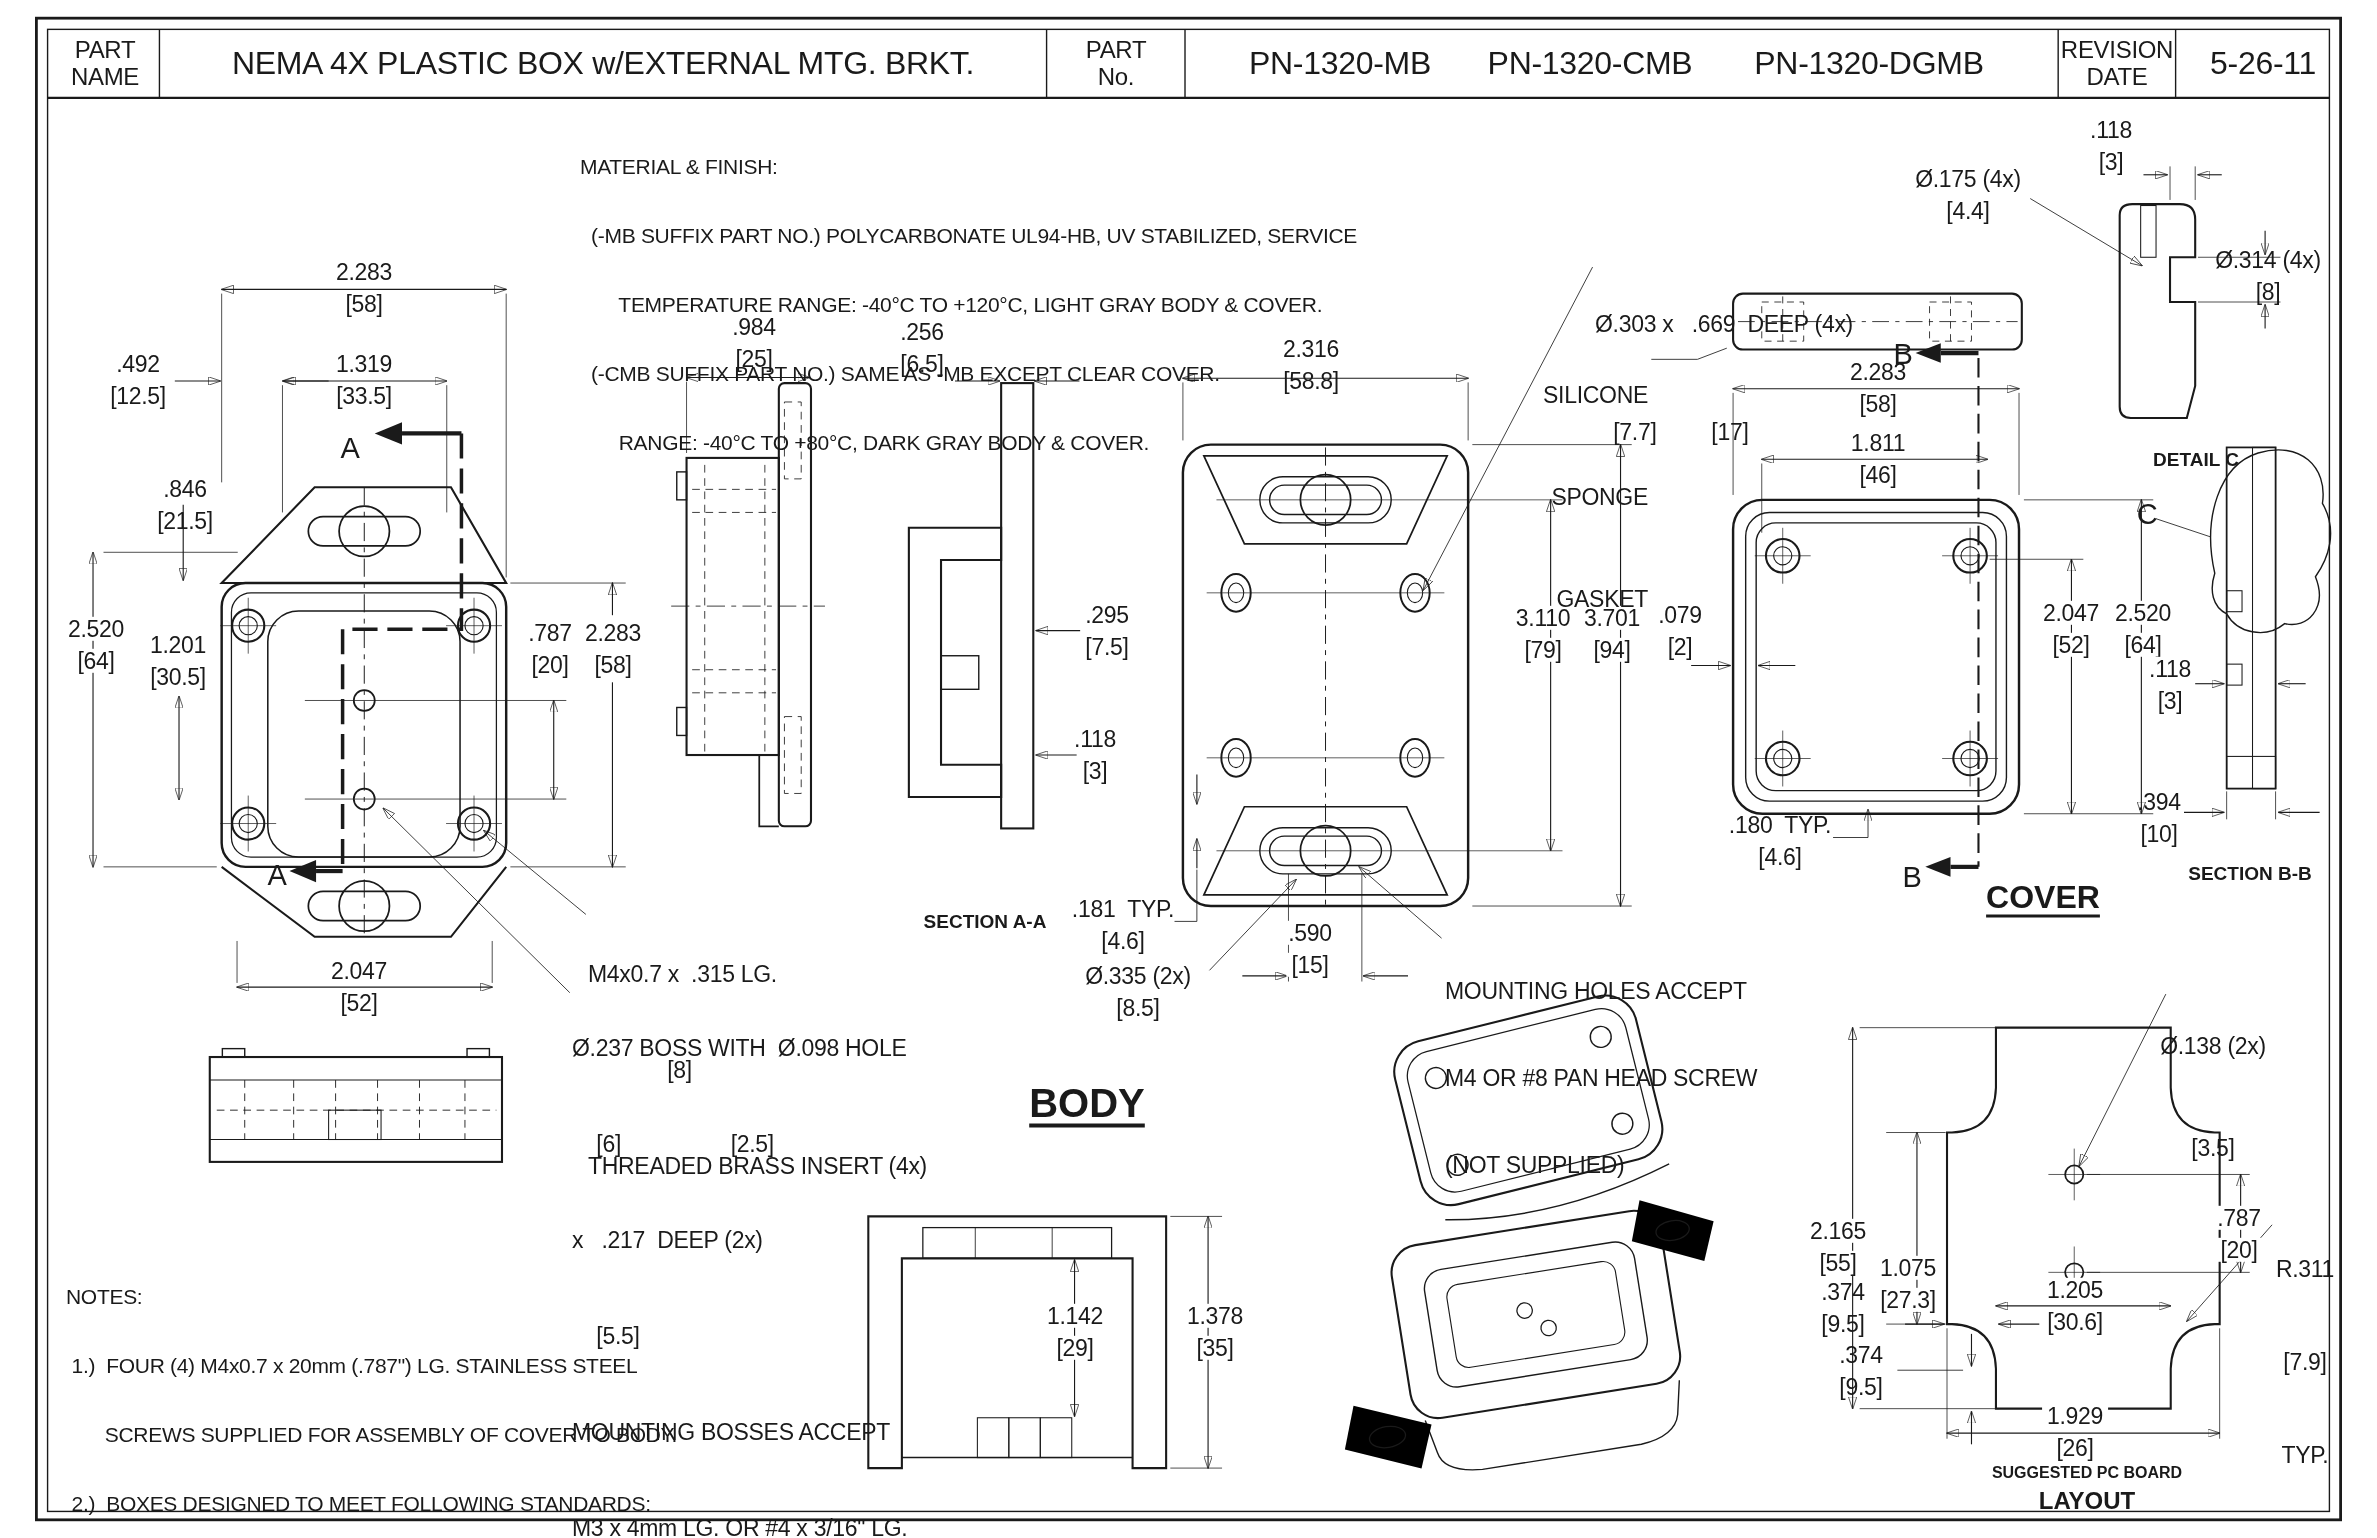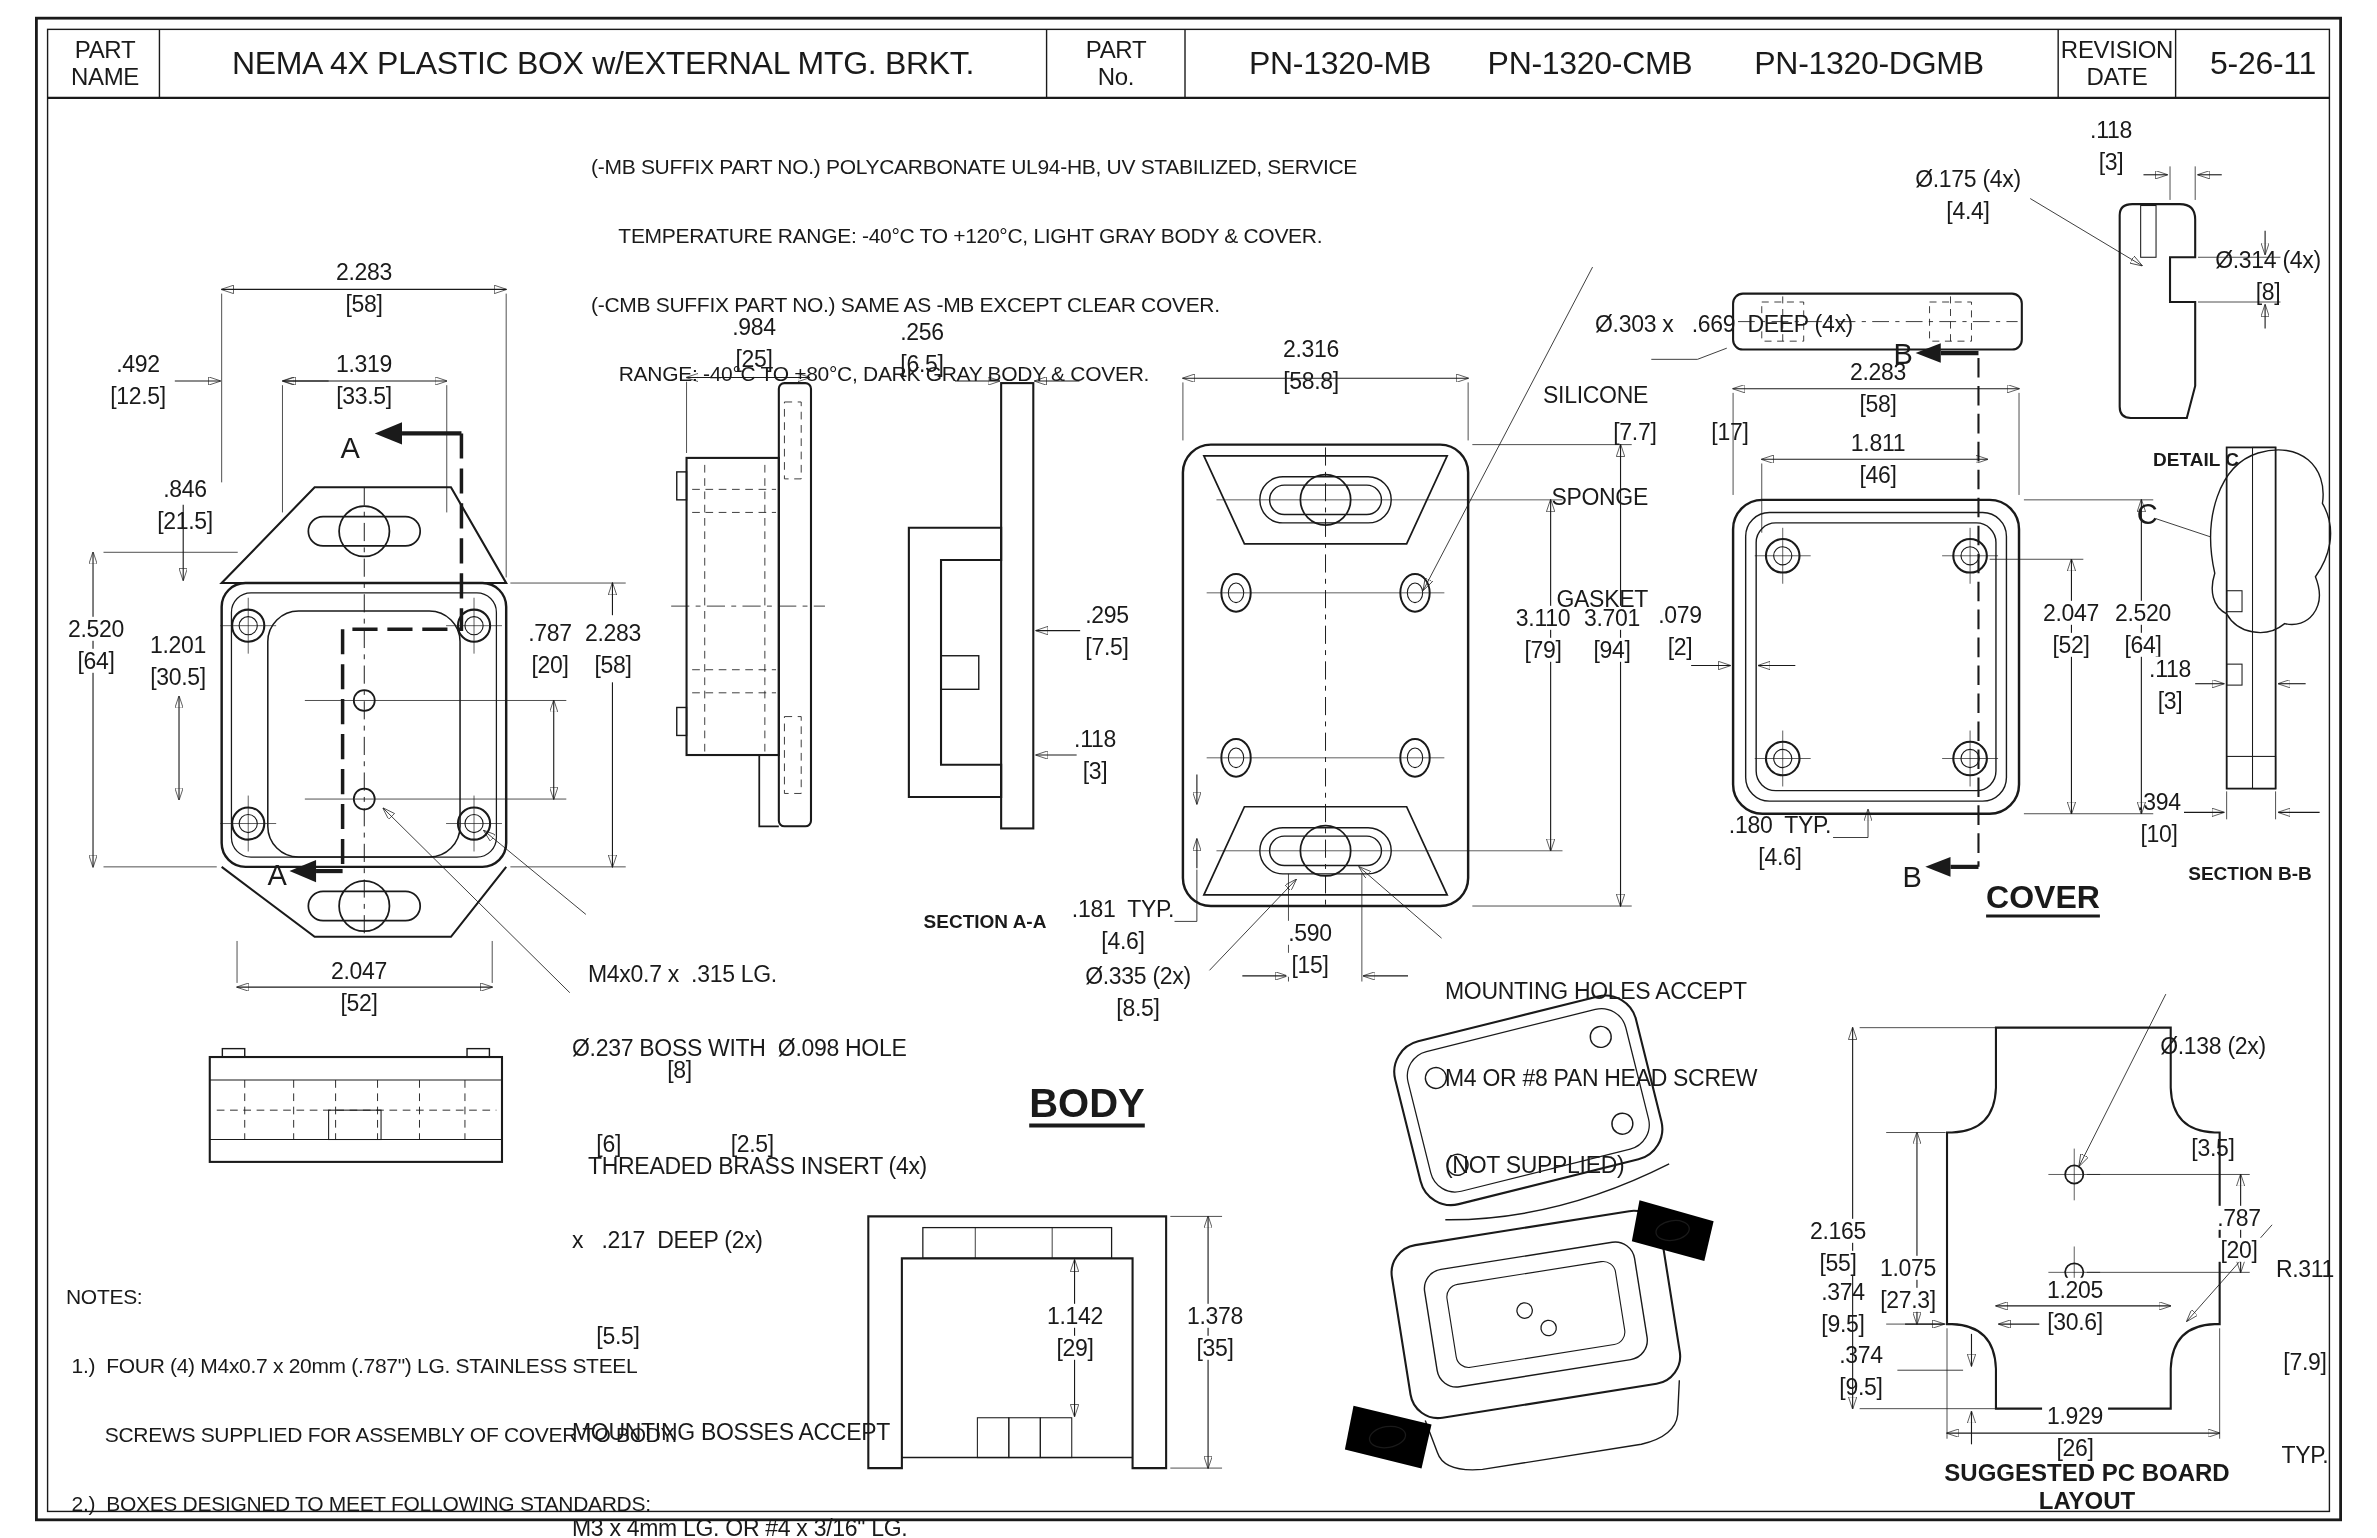--- a/index.html
+++ b/index.html
@@ -383,20 +383,21 @@
 <div class="t ttl" style="left:1116px;top:49px">PART</div>
 <div class="t ttl" style="left:1116px;top:76px">No.</div>
 <div class="t big" style="left:1340px;top:63px">PN-1320-MB</div>
 <div class="t big" style="left:1590px;top:63px">PN-1320-CMB</div>
 <div class="t big" style="left:1869px;top:63px">PN-1320-DGMB</div>
 <div class="t ttl" style="left:2117px;top:49px">REVISION</div>
 <div class="t ttl" style="left:2117px;top:76px">DATE</div>
 <div class="t big" style="left:2263px;top:63px">5-26-11</div>
 
 <div class="blk small" style="left:580px;top:109px">
+  <div>MATERIAL &amp; FINISH:</div>
   <div>  (-MB SUFFIX PART NO.) POLYCARBONATE UL94-HB, UV STABILIZED, SERVICE</div>
   <div>       TEMPERATURE RANGE: -40°C TO +120°C, LIGHT GRAY BODY &amp; COVER.</div>
   <div>  (-CMB SUFFIX PART NO.) SAME AS -MB EXCEPT CLEAR COVER.</div>
   <div>       RANGE: -40°C TO +80°C, DARK GRAY BODY &amp; COVER.</div>
 </div>
 
 <div class="blk small" style="left:66px;top:1239px">
   <div>NOTES:</div>
   <div> 1.)  FOUR (4) M4x0.7 x 20mm (.787") LG. STAINLESS STEEL</div>
   <div>       SCREWS SUPPLIED FOR ASSEMBLY OF COVER TO BODY.</div>
@@ -491,17 +492,17 @@
 <div class="t" style="left:277px;top:875px;font-size:29px">A</div>
 <div class="t" style="left:1903px;top:354px;font-size:29px">B</div>
 <div class="t" style="left:1912px;top:877px;font-size:29px">B</div>
 <div class="t" style="left:2147px;top:514px;font-size:29px">C</div>
 
 <div class="t lab" style="left:985px;top:922px">SECTION A-A</div>
 <div class="t lab und" style="left:1087px;top:1103px;font-size:40px">BODY</div>
 <div class="t lab und" style="left:2043px;top:897px;font-size:32px">COVER</div>
 <div class="t lab" style="left:2196px;top:460px">DETAIL C</div>
 <div class="t lab" style="left:2250px;top:874px">SECTION B-B</div>
-<div class="t lab" style="left:2087px;top:1473px;font-size:24px">SUGGESTED PC BOARD</div>
+<div class="t lab" style="left:2087px;top:1473px;font-size:16px">SUGGESTED PC BOARD</div>
 <div class="t lab" style="left:2087px;top:1501px;font-size:24px">LAYOUT</div>
 
 </div>
 
 
 </body></html>

